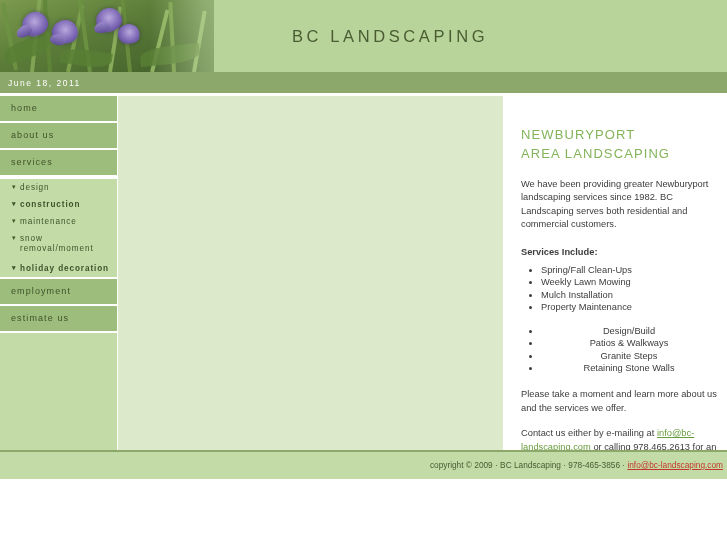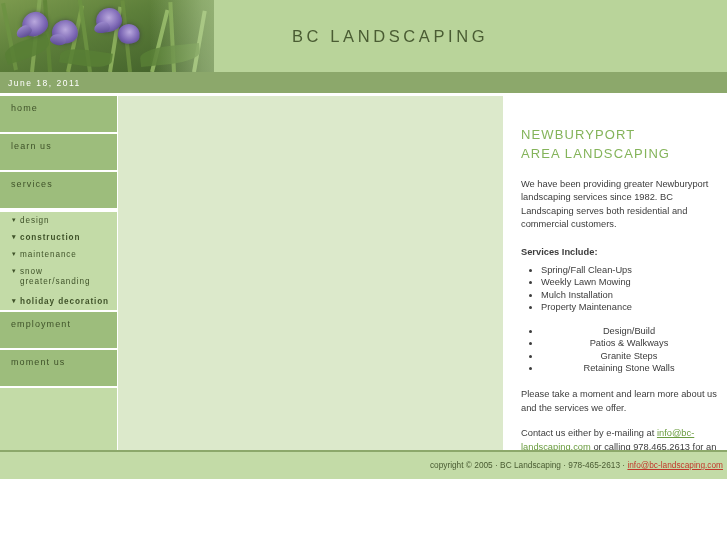--- a/index.html
+++ b/index.html
@@ -123,21 +123,21 @@
   
   .nav { position: absolute; left: 0; top: 0; width: 117px; }
   .nav-item {
     position: relative;
     width: 117px;
     background: #9dbd7c;
     border-bottom: 2px solid #ffffff;
     color: #3f5229;
     font-size: 9px;
     letter-spacing: 1.1px;
-    padding: 7px 0 19px 11px;
+    padding: 7px 0 8px 11px;
     cursor: pointer;
   }
   .nav-sub {
     position: relative;
     width: 115px;
     background: #c3dba7;
     color: #3f5229;
     font-size: 8.2px;
     letter-spacing: .9px;
     padding: 4px 4px 4px 20px;
@@ -256,21 +256,21 @@
   <div class="datebar-under"></div>
 
   <div class="body-wrap">
 
     <div class="left-col">
       <nav class="nav">
         <div class="nav-item">
           <span>home</span>
         </div>
         <div class="nav-item">
-          <span>learn us</span>
+          <span>about us</span>
         </div>
         <div class="nav-item">
           <span>services</span>
         </div>
 
         <div class="nav-gap"></div>
 
         <div class="nav-sub">
           <span class="bullet">▾</span>
           <span>design</span>
@@ -278,34 +278,34 @@
         <div class="nav-sub bold">
           <span class="bullet">▾</span>
           <span>construction</span>
         </div>
         <div class="nav-sub">
           <span class="bullet">▾</span>
           <span>maintenance</span>
         </div>
         <div class="nav-sub two-line">
           <span class="bullet">▾</span>
-          <span>snow greater/sanding</span>
+          <span>snow removal/moment</span>
         </div>
         <div class="nav-sub bold">
           <span class="bullet">▾</span>
           <span>holiday decoration</span>
         </div>
 
         <div class="nav-gap"></div>
 
         <div class="nav-item">
           <span>employment</span>
         </div>
         <div class="nav-item">
-          <span>moment us</span>
+          <span>estimate us</span>
         </div>
       </nav>
     </div>
 
     <div class="mid-col"></div>
 
     <div class="right-col">
       <div class="content">
         <h2>
           <span>NEWBURYPORT</span><br>
@@ -338,18 +338,18 @@
           <span>or calling 978.465.2613 for an estimate today.</span>
         </p>
       </div>
     </div>
 
   </div>
 
   <div class="footer-rule"></div>
   <div class="footer">
     <div class="footer-text">
-      <span>copyright © 2005 · BC Landscaping · 978-465-2613 · </span><a href="#">info@bc-landscaping.com</a>
+      <span>copyright © 2009 · BC Landscaping · 978-465-3856 · </span><a href="#">info@bc-landscaping.com</a>
     </div>
   </div>
   <div class="footer-under"></div>
 
 </div>
 
 </body></html>

